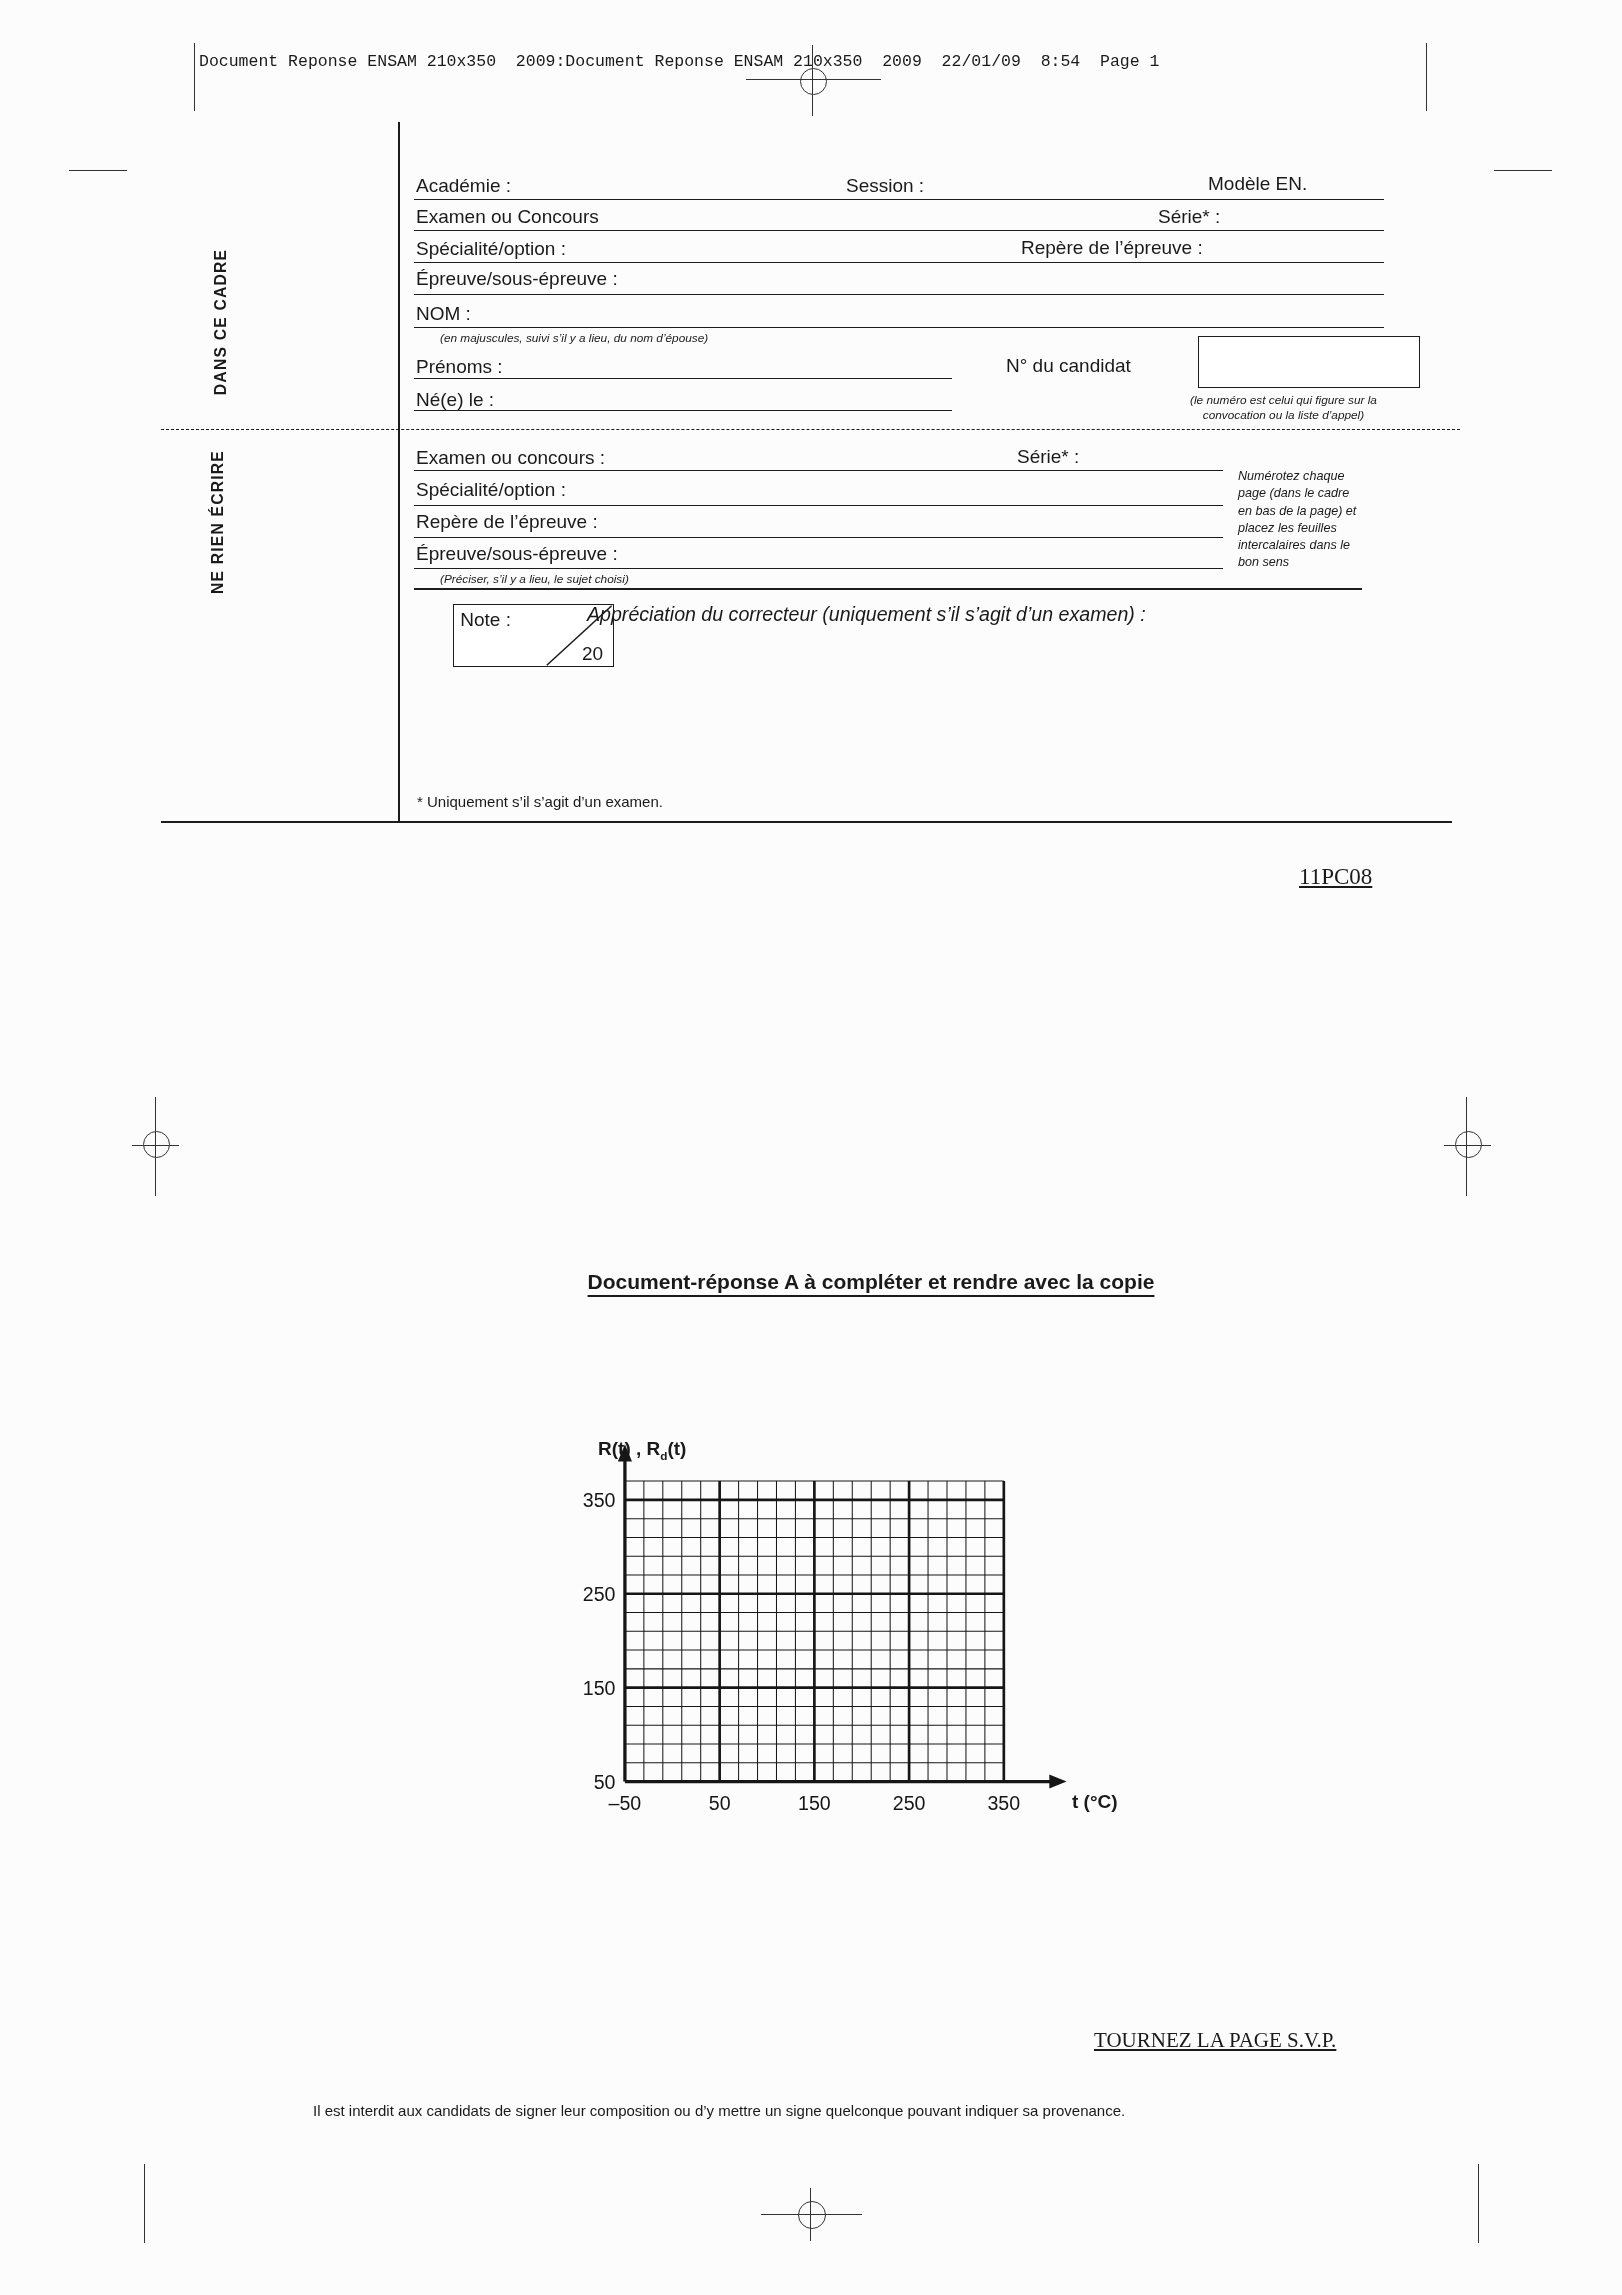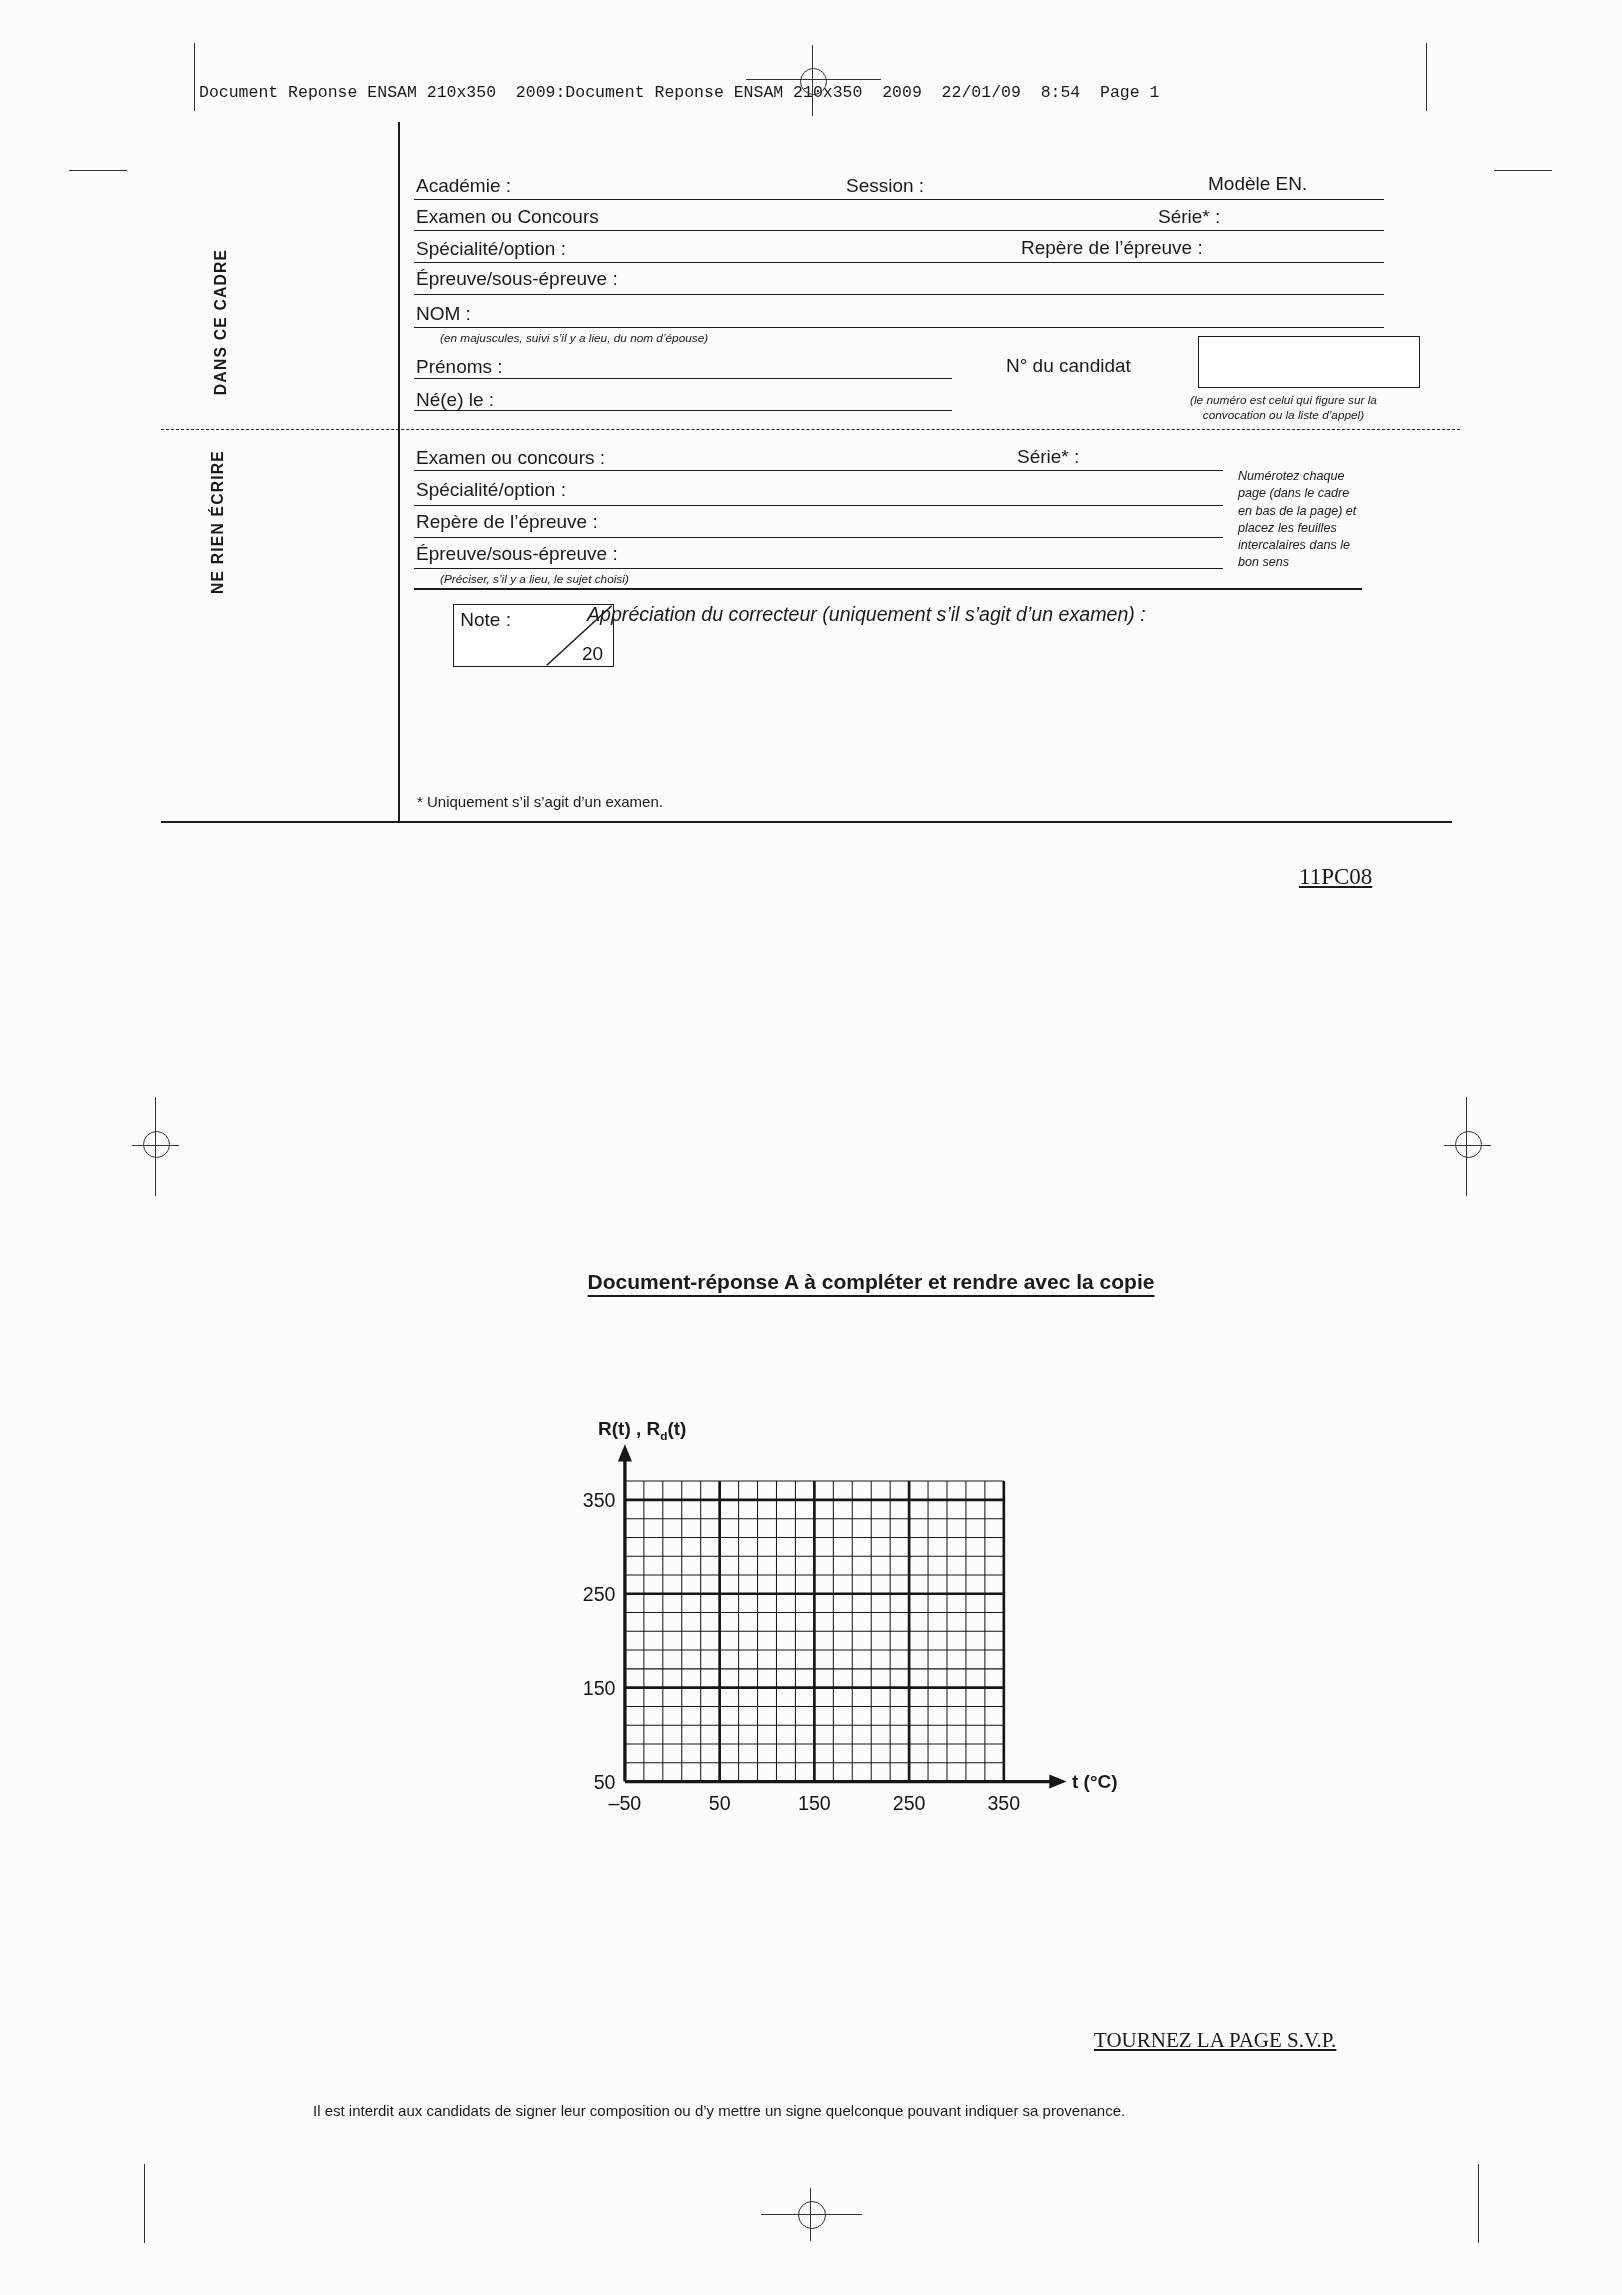--- a/index.html
+++ b/index.html
@@ -14,31 +14,31 @@
   .dotline{border-top:1.6px dashed #1c1c1c;height:0;}
   .vlabel{position:absolute;transform:rotate(-90deg);transform-origin:center;
           white-space:nowrap;font-weight:bold;font-size:15.7px;letter-spacing:1.2px;}
   .mono{font-family:"Liberation Mono","DejaVu Sans Mono",monospace;font-size:16.5px;white-space:pre;}
   .serif{font-family:"Liberation Serif","DejaVu Serif",serif;text-decoration:underline;}
   .regmark{position:absolute;}
   .regmark .circ{position:absolute;border:1.2px solid #333;border-radius:50%;}
   .regline{position:absolute;background:#333;}
   .doc-title{font-size:21px;font-weight:bold;text-align:center;white-space:nowrap;
              text-decoration:underline;text-underline-offset:5.5px;text-decoration-thickness:2px;}
-  .chart-axis-label{font-weight:bold;font-size:19px;white-space:nowrap;}
+  .chart-axis-label{font-weight:bold;font-size:19px;white-space:nowrap;margin-top:20px;}
   sub{font-size:0.62em;}
   .notebox{border:1.6px solid #1c1c1c;margin-left:36px;}
   .instr{font-size:12.6px;font-style:italic;line-height:17.3px;white-space:nowrap;}
 </style>
 </head>
 <body>
 
 <div class="page">
 
-  <div class="abs mono" style="left:199px;top:52px;margin-top:31px;">Document Reponse ENSAM 210x350  2009:Document Reponse ENSAM 210x350  2009  22/01/09  8:54  Page 1</div>
+  <div class="abs mono" style="left:199px;top:52px;">Document Reponse ENSAM 210x350  2009:Document Reponse ENSAM 210x350  2009  22/01/09  8:54  Page 1</div>
   <div class="abs regline" style="left:194px;top:43px;width:1.2px;height:68px;"></div>
   <div class="abs regline" style="left:1426px;top:43px;width:1.2px;height:68px;"></div>
   <div class="abs regline" style="left:69px;top:170px;width:58px;height:1.2px;"></div>
   <div class="abs regline" style="left:1494px;top:170px;width:58px;height:1.2px;"></div>
 
   <div class="regmark">
     <div class="regline" style="left:812px;top:45px;width:1.2px;height:71px;"></div>
     <div class="regline" style="left:746px;top:79px;width:135px;height:1.2px;"></div>
     <div class="circ" style="left:800px;top:68px;width:25px;height:25px;"></div>
   </div>

